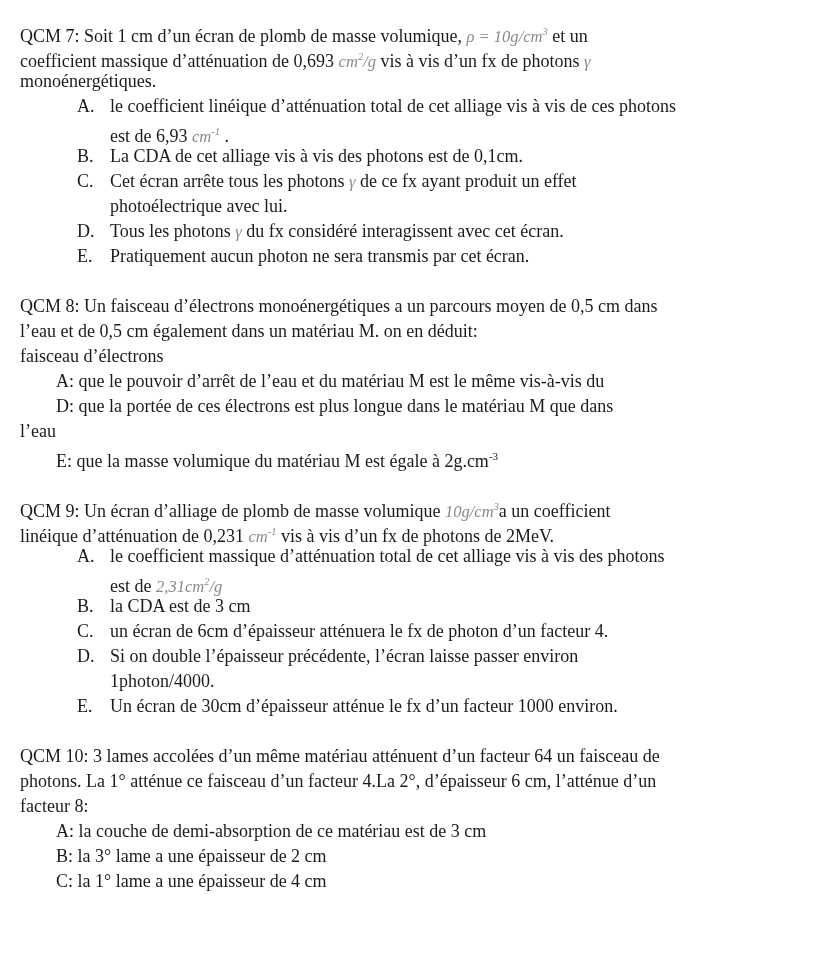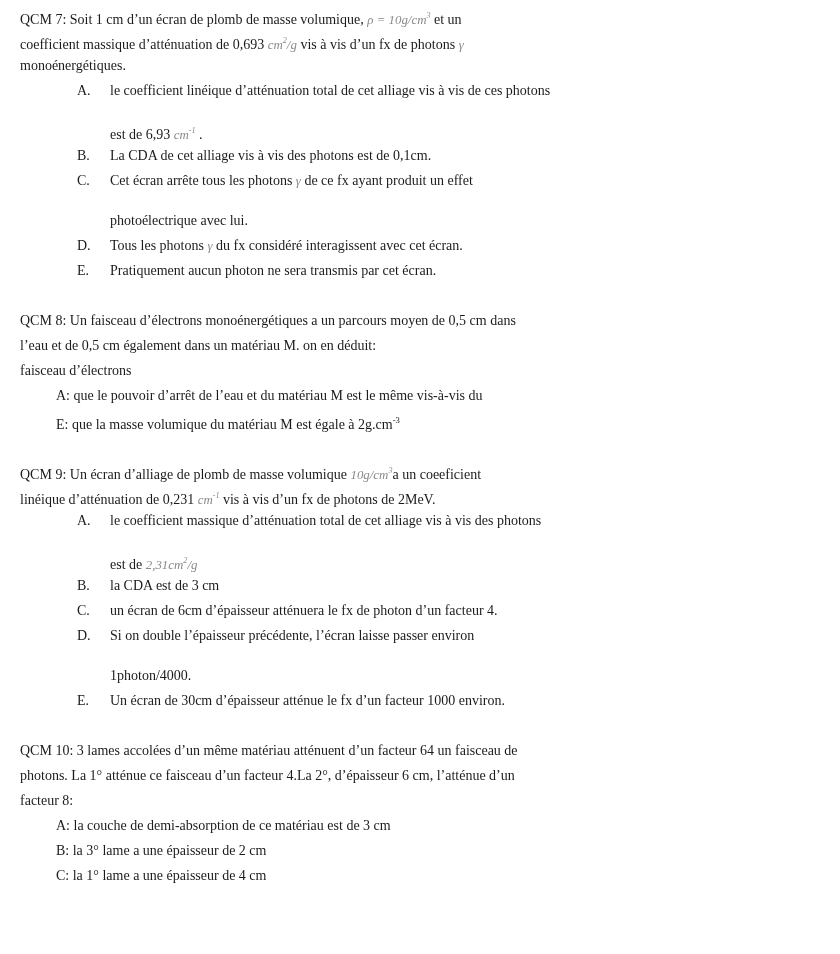--- a/index.html
+++ b/index.html
@@ -9,36 +9,36 @@
   }
   body {
     width: 840px;
     height: 954px;
     overflow: hidden;
   }
   #doc {
     box-sizing: border-box;
     width: 673px;
     height: 954px;
-    padding: 3px 14px 0 20px;
+    padding: 19px 14px 0 20px;
     font-family: "Liberation Serif", "DejaVu Serif", serif;
-    font-size: 14px;
+    font-size: 18px;
     line-height: 25px;
     color: #1b1b1b;
   }
   .line {
     position: relative;
     height: 25px;
     line-height: 25px;
     white-space: nowrap;
   }
   .line.blank { height: 25px; }
   .line.tab  { padding-left: 36px; }
   .line.list { padding-left: 90px; }
-  .line.cont { padding-left: 90px; margin-top: 15px; }
+  .line.cont { padding-left: 90px; }
   .letter {
     position: absolute;
     left: 57px;
     top: 0;
   }
   .seg-n  { }
   .seg-m  {
     font-style: italic;
     color: var(--math-color, #8a8a8a);
     font-size: 0.92em;
@@ -66,23 +66,25 @@
     <div class="line list"><span class="letter">B.</span><span class="seg-n">La CDA de cet alliage vis à vis des photons est de 0,1cm.</span></div>
     <div class="line list"><span class="letter">C.</span><span class="seg-n">Cet écran arrête tous les photons </span><span class="seg-m">γ</span><span class="seg-n"> de ce fx ayant produit un effet</span></div>
     <div class="line cont"><span class="seg-n">photoélectrique avec lui.</span></div>
     <div class="line list"><span class="letter">D.</span><span class="seg-n">Tous les photons </span><span class="seg-m">γ</span><span class="seg-n"> du fx considéré interagissent avec cet écran.</span></div>
     <div class="line list"><span class="letter">E.</span><span class="seg-n">Pratiquement aucun photon ne sera transmis par cet écran.</span></div>
     <div class="line blank"></div>
     <div class="line none"><span class="seg-n">QCM 8: Un faisceau d’électrons monoénergétiques a un parcours moyen de 0,5 cm dans</span></div>
     <div class="line none"><span class="seg-n">l’eau et de 0,5 cm également dans un matériau M. on en déduit:</span></div>
     <div class="line none"><span class="seg-n">faisceau d’électrons</span></div>
     <div class="line tab"><span class="seg-n">A: que le pouvoir d’arrêt de l’eau et du matériau M est le même vis-à-vis du</span></div>
+    <div class="line tab"><span class="seg-n">D: que la portée de ces électrons est plus longue dans le matériau M que dans</span></div>
+    <div class="line none"><span class="seg-n">l’eau</span></div>
     <div class="line tab"><span class="seg-n">E: que la masse volumique du matériau M est égale à 2g.cm</span><span class="seg-sup">-3</span></div>
     <div class="line blank"></div>
-    <div class="line none"><span class="seg-n">QCM 9: Un écran d’alliage de plomb de masse volumique </span><span class="seg-m">10g/cm</span><span class="seg-msup">3</span><span class="seg-n">a un coeeficient</span></div>
+    <div class="line none"><span class="seg-n">QCM 9: Un écran d’alliage de plomb de masse volumique </span><span class="seg-m">10g/cm</span><span class="seg-msup">3</span><span class="seg-n">a un coefficient</span></div>
     <div class="line none"><span class="seg-n">linéique d’atténuation de 0,231 </span><span class="seg-m">cm</span><span class="seg-msup">-1</span><span class="seg-n"> vis à vis d’un fx de photons de 2MeV.</span></div>
     <div class="line list"><span class="letter">A.</span><span class="seg-n">le coefficient massique d’atténuation total de cet alliage vis à vis des photons</span></div>
     <div class="line cont"><span class="seg-n">est de </span><span class="seg-m">2,31cm</span><span class="seg-msup">2</span><span class="seg-m">/g</span></div>
     <div class="line list"><span class="letter">B.</span><span class="seg-n">la CDA est de 3 cm</span></div>
     <div class="line list"><span class="letter">C.</span><span class="seg-n">un écran de 6cm d’épaisseur atténuera le fx de photon d’un facteur 4.</span></div>
     <div class="line list"><span class="letter">D.</span><span class="seg-n">Si on double l’épaisseur précédente, l’écran laisse passer environ</span></div>
     <div class="line cont"><span class="seg-n">1photon/4000.</span></div>
     <div class="line list"><span class="letter">E.</span><span class="seg-n">Un écran de 30cm d’épaisseur atténue le fx d’un facteur 1000 environ.</span></div>
     <div class="line blank"></div>
     <div class="line none"><span class="seg-n">QCM 10: 3 lames accolées d’un même matériau atténuent d’un facteur 64 un faisceau de</span></div>

